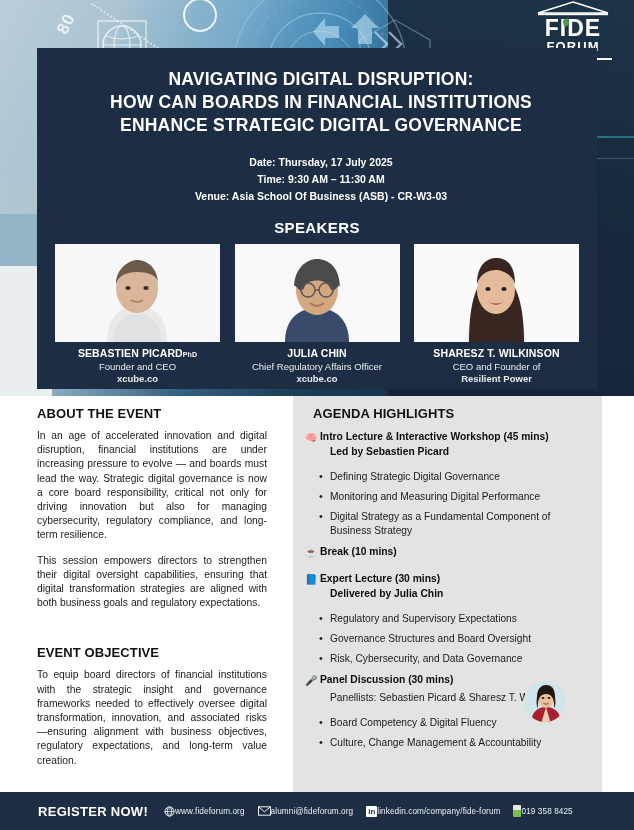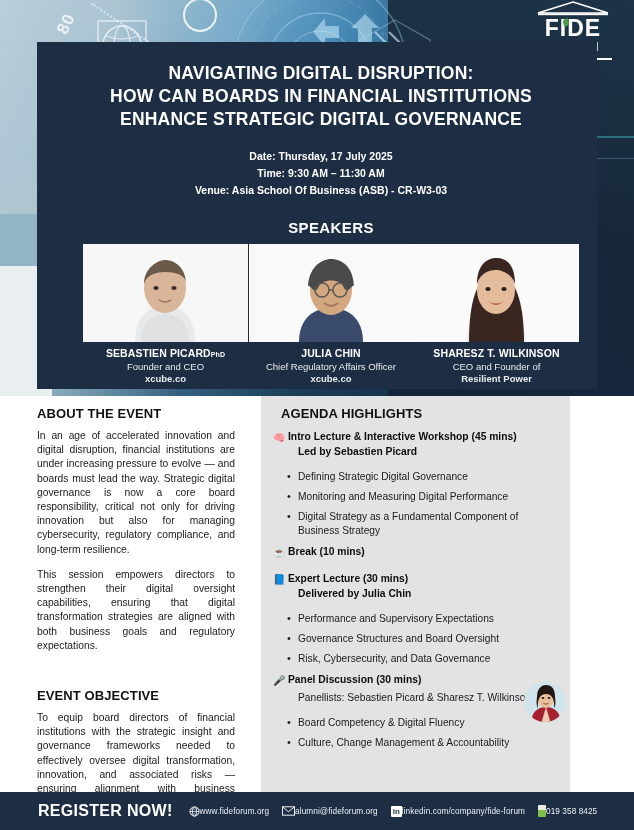--- a/index.html
+++ b/index.html
@@ -81,41 +81,40 @@
     background: #4a9c4a; border-radius: 60% 0 60% 0; transform: rotate(-25deg);
   }
   .logo-forum {
     color: #ffffff; font-size: 13px; font-weight: bold; letter-spacing: 1.1px;
     line-height: 14px; padding-bottom: 2px;
   }
   .logo-rule { height: 2px; background: #ffffff; margin-top: 2px; }
 
   
   .title-panel {
-    position: absolute; left: 37px; top: 42px; width: 560px; height: 200px;
+    position: absolute; left: 37px; top: 48px; width: 560px; height: 200px;
     background: #1d2d44;
     padding-left: 8px;
   }
   .title-h1 {
     color: #ffffff; font-size: 17.5px; font-weight: bold; line-height: 23px;
     text-align: center; padding: 20px 18px 0 18px; letter-spacing: .2px;
   }
   .title-meta { text-align: center; margin-top: 17px; }
   .title-meta div {
     color: #ffffff; font-size: 10.5px; font-weight: bold; line-height: 17px; text-align: center;
   }
   .title-rule {
     position: absolute; left: 0; bottom: 6px; width: 560px; height: 3px; background: #ffffff;
   }
 
   
   .speakers-panel {
     position: absolute; left: 37px; top: 213px; width: 560px; height: 176px;
     background: #1d2d44;
-    padding-left: 28px;
   }
   .speakers-title {
     color: #ffffff; font-size: 15px; font-weight: bold; text-align: center;
     padding-top: 6px; letter-spacing: .4px;
   }
   .speaker-row { display: flex; justify-content: space-between; padding: 8px 18px 0 18px; }
   .speaker { width: 165px; text-align: center; }
   .speaker-photo {
     width: 165px; height: 98px; background: #f3f3f3; position: relative; overflow: hidden;
   }
@@ -124,21 +123,21 @@
     color: #ffffff; font-size: 10.5px; font-weight: bold; margin-top: 5px; letter-spacing: .1px;
   }
   .speaker-name .suffix { font-size: 7px; font-weight: bold; }
   .speaker-role { color: #e8ecf0; font-size: 9.5px; line-height: 12px; margin-top: 2px; }
   .speaker-org { color: #e8ecf0; font-size: 9.5px; line-height: 12px; font-weight: bold; }
 
   
   .body-wrap {
     position: absolute; left: 0; top: 396px; width: 634px; height: 396px; display: flex;
   }
-  .col-left { width: 261px; background: #ffffff; padding: 10px 26px 0 37px; }
+  .col-left { width: 293px; background: #ffffff; padding: 10px 26px 0 37px; }
   .col-right { width: 309px; background: #e3e3e3; padding: 10px 12px 0 12px; }
 
   .sec-title {
     font-size: 13px; font-weight: bold; color: #111111; letter-spacing: .1px; margin-bottom: 8px;
   }
   .sec-title-agenda {
     font-size: 13px; font-weight: bold; color: #111111; letter-spacing: .1px;
     margin-bottom: 9px; padding-left: 8px;
   }
   .para {
@@ -168,21 +167,21 @@
     border-radius: 50%; overflow: hidden; border: 1.5px solid #dfe6da; background: #cfe3ea;
   }
 
   
   .footer {
     position: absolute; left: 0; top: 792px; width: 634px; height: 38px;
     background: #1d2d44; display: flex; align-items: center; padding-left: 38px;
   }
   .footer-top-line { position:absolute; left:0; top:792px; width:634px; height:2px; background:#ffffff; }
   .reg-now {
-    color: #ffffff; font-size: 16px; font-weight: bold; letter-spacing: .3px; margin-right: 16px;
+    color: #ffffff; font-size: 13px; font-weight: bold; letter-spacing: .3px; margin-right: 16px;
   }
   .f-item { display: flex; align-items: center; margin-right: 13px; }
   .f-icon { display: flex; align-items: center; justify-content: center; }
   .f-txt { color: #eef1f4; font-size: 8.2px; letter-spacing: .1px; }
   .li-box {
     width: 11px; height: 11px; background: #ffffff; color: #1d2d44;
     font-size: 8px; font-weight: bold; display:flex; align-items:center; justify-content:center;
     border-radius: 1px;
   }
   .ph-box {
@@ -400,21 +399,21 @@
       </div>
       <div class="ag-gap"></div>
 
       <div class="ag-block">
         <div class="ag-head">
           <span class="ag-emoji">📘</span>
           <span class="ag-head-txt">Expert Lecture (30 mins)</span>
         </div>
         <div class="ag-sub" style="padding-left:25px">Delivered by Julia Chin</div>
         <ul class="ag-list">
-          <li>Performance and Supervisory Expectations</li>
+          <li>Regulatory and Supervisory Expectations</li>
           <li>Governance Structures and Board Oversight</li>
           <li>Risk, Cybersecurity, and Data Governance</li>
         </ul>
       </div>
 
       <div class="ag-block">
         <div class="ag-head">
           <span class="ag-emoji">🎤</span>
           <span class="ag-head-txt">Panel Discussion (30 mins)</span>
         </div>

